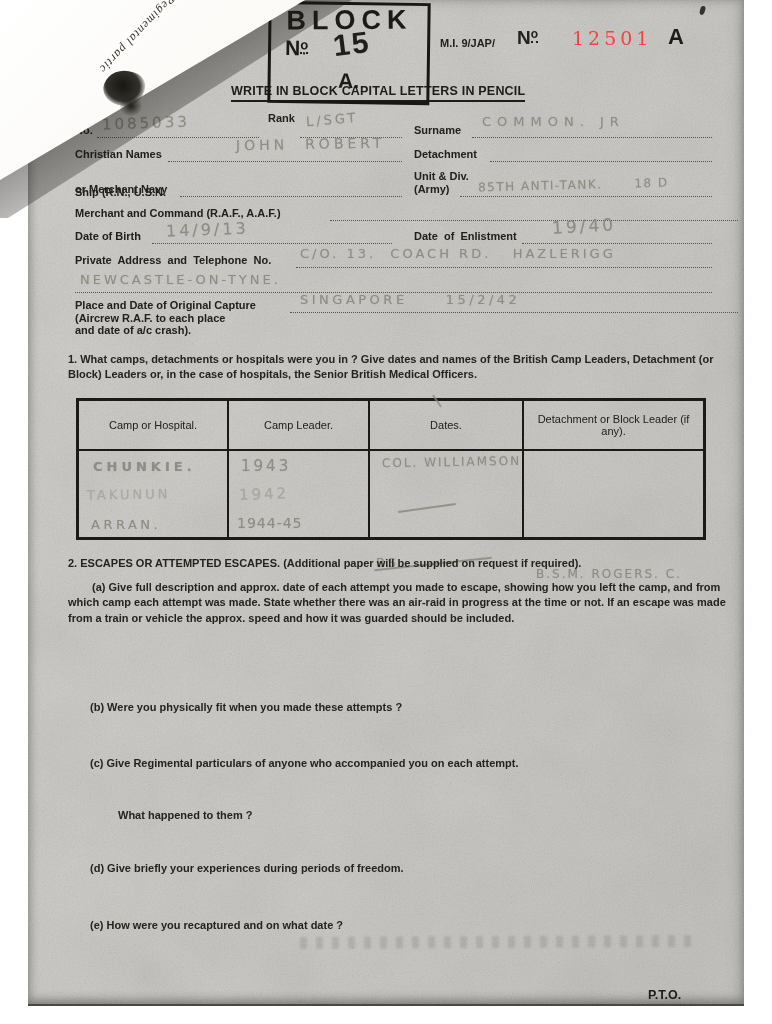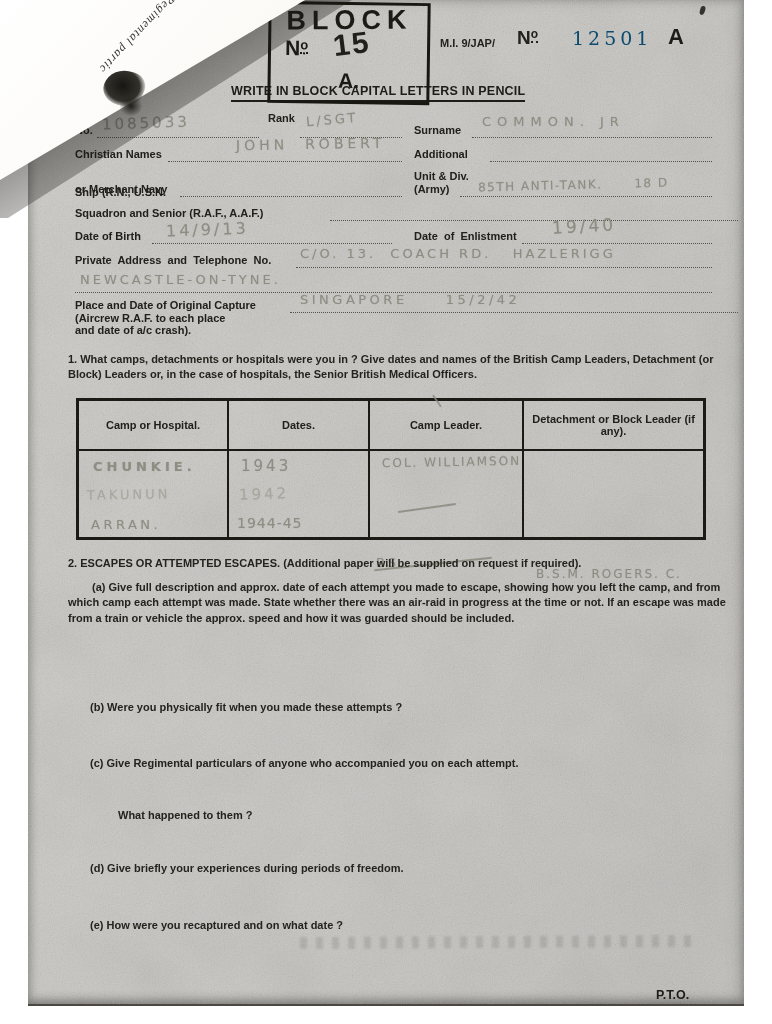--- a/index.html
+++ b/index.html
@@ -37,21 +37,21 @@
   .stamp-no .o{font-size:13px;vertical-align:6px;border-bottom:2px dotted #1b1a15;}
   .stamp-num{position:absolute;left:62px;top:22px;font-size:30px;font-weight:700;color:#201f1a;
       transform:rotate(-8deg);letter-spacing:2px;}
   .stamp-a{position:absolute;left:0;top:64px;width:100%;text-align:center;
       font-size:21px;font-weight:700;color:#1b1a15;}
   
   .mi{position:absolute;left:440px;top:37px;font-size:11px;font-weight:700;color:#23221d;z-index:4;}
   .refno{position:absolute;left:517px;top:27px;font-size:19px;font-weight:700;color:#23221d;z-index:4;}
   .refno .o{font-size:12px;vertical-align:6px;border-bottom:2px dotted #23221d;}
   .serial{position:absolute;left:572px;top:27px;font-family:"DejaVu Serif",serif;font-size:19px;
-      letter-spacing:4px;color:#0c4a6e;z-index:4;}
+      letter-spacing:4px;color:#ef4444;z-index:4;}
   .suffix{position:absolute;left:668px;top:24px;font-size:22px;font-weight:800;color:#1d1c17;z-index:4;}
   .speck{position:absolute;left:700px;top:6px;width:5px;height:9px;background:#33322c;
       border-radius:50% 40% 60% 50%;transform:rotate(15deg);z-index:4;}
   
   .instruction{position:absolute;left:231px;top:84px;font-size:12.5px;font-weight:700;
       letter-spacing:0.2px;color:#1d1c17;border-bottom:2px solid #1d1c17;padding-bottom:2px;
       z-index:4;white-space:pre;}
   
   .lbl{position:absolute;font-size:11px;font-weight:700;color:#21201b;white-space:pre;z-index:3;}
   .para{position:absolute;font-size:11px;font-weight:700;color:#24231d;line-height:1.4;z-index:3;
@@ -61,28 +61,28 @@
   .hw{position:absolute;font-family:"DejaVu Sans",sans-serif;color:#8b897e;white-space:pre;
       letter-spacing:3px;font-size:13px;z-index:3;opacity:.92;text-shadow:0 0 1px rgba(139,137,126,.5);}
   .hw-light{color:#a09e94;opacity:.72;}
   .hw-big{font-size:16px;}
   .strike{position:absolute;height:0;border-top:2px solid #8b897e;opacity:.85;z-index:3;}
   
   .camptable{position:absolute;left:76px;top:398px;width:630px;height:142px;
       border:3px solid #1b1a15;box-sizing:border-box;z-index:3;display:grid;
       grid-template-columns:150px 141px 154px 179px;grid-template-rows:50px 86px;}
   .th{border-right:2px solid #1b1a15;border-bottom:2px solid #1b1a15;display:flex;
-      align-items:center;justify-content:center;text-align:center;font-size:11px;font-weight:700;
+      align-items:center;justify-content:center;text-align:center;font-size:11px;font-weight:400;
       color:#21201b;padding:2px 8px;}
   .td{border-right:2px solid #1b1a15;position:relative;}
   .th:nth-child(4),.td:nth-child(8){border-right:none;}
   .smudge{position:absolute;left:300px;top:936px;width:400px;height:12px;z-index:2;opacity:.55;
       background:repeating-linear-gradient(90deg,rgba(72,70,62,.28) 0 7px,rgba(72,70,62,0) 7px 16px);
       filter:blur(1.1px);transform:rotate(-.3deg);}
-  .pto{position:absolute;left:648px;top:988px;font-size:12.5px;font-weight:800;color:#1d1c17;z-index:3;margin-left:8px;}
+  .pto{position:absolute;left:648px;top:988px;font-size:12.5px;font-weight:800;color:#1d1c17;z-index:3;}
   .tick{position:absolute;left:430px;top:400px;width:14px;height:0;border-top:2px solid #8b897e;
       transform:rotate(55deg);opacity:.8;z-index:4;}
 </style>
 </head>
 <body>
 
 <div id="page">
   <div id="paper"></div>
 
   <svg class="grain" width="716" height="1004">
@@ -131,32 +131,32 @@
   <div class="lbl" style="left:268px;top:112px;">Rank</div>
   <div class="dln" style="left:300px;top:137px;width:102px;"></div>
   <div class="hw" style="left:306px;top:112px;transform:rotate(-5deg);">L/SGT</div>
   <div class="lbl" style="left:414px;top:124px;">Surname</div>
   <div class="dln" style="left:472px;top:137px;width:240px;"></div>
   <div class="hw" style="left:482px;top:114px;letter-spacing:6px;">COMMON. JR</div>
 
   <div class="lbl" style="left:75px;top:148px;">Christian Names</div>
   <div class="dln" style="left:168px;top:161px;width:234px;"></div>
   <div class="hw" style="left:236px;top:136px;font-size:14px;letter-spacing:4px;transform:rotate(-1deg);">JOHN  ROBERT</div>
-  <div class="lbl" style="left:414px;top:148px;">Additional</div>
+  <div class="lbl" style="left:414px;top:148px;">Detachment</div>
   <div class="dln" style="left:490px;top:161px;width:222px;"></div>
 
   <div class="lbl" style="left:75px;top:170px;margin-top:16px;">Ship (R.N., U.S.N.</div>
   <div class="lbl" style="left:75px;top:183px;">or Merchant Navy</div>
   <div class="dln" style="left:180px;top:196px;width:222px;"></div>
   <div class="lbl" style="left:414px;top:170px;">Unit &amp; Div.</div>
   <div class="lbl" style="left:414px;top:183px;">(Army)</div>
   <div class="dln" style="left:460px;top:196px;width:252px;"></div>
   <div class="hw" style="left:478px;top:178px;font-size:12px;letter-spacing:1.5px;transform:rotate(-1.5deg);">85TH ANTI-TANK.      18 D</div>
 
-  <div class="lbl" style="left:75px;top:207px;">Squadron and Senior (R.A.F., A.A.F.)</div>
+  <div class="lbl" style="left:75px;top:207px;">Merchant and Command (R.A.F., A.A.F.)</div>
   <div class="dln" style="left:330px;top:220px;width:408px;"></div>
 
   <div class="lbl" style="left:75px;top:230px;">Date of Birth</div>
   <div class="dln" style="left:152px;top:243px;width:240px;"></div>
   <div class="hw hw-big" style="left:166px;top:220px;transform:rotate(-2deg);">14/9/13</div>
   <div class="lbl" style="left:414px;top:230px;">Date  of  Enlistment</div>
   <div class="dln" style="left:522px;top:243px;width:190px;"></div>
   <div class="hw" style="left:552px;top:216px;font-size:17px;transform:rotate(-3deg);">19/40</div>
 
   <div class="lbl" style="left:75px;top:254px;text-align:right;">Private  Address  and  Telephone  No.</div>
@@ -168,22 +168,22 @@
   <div class="lbl" style="left:75px;top:299px;">Place and Date of Original Capture</div>
   <div class="dln" style="left:290px;top:312px;width:448px;"></div>
   <div class="hw" style="left:300px;top:292px;letter-spacing:3.5px;">SINGAPORE     15/2/42</div>
   <div class="lbl" style="left:75px;top:312px;">(Aircrew R.A.F. to each place</div>
   <div class="lbl" style="left:75px;top:324px;">and date of a/c crash).</div>
 
   <div class="para" style="left:68px;top:352px;width:670px;">1.    What camps, detachments or hospitals were you in ?    Give dates and names of the British Camp Leaders,  Detachment (or Block) Leaders or, in the case of hospitals, the Senior British Medical Officers.</div>
 
   <div class="camptable">
     <div class="th">Camp or Hospital.</div>
+    <div class="th">Camp Leader.</div>
     <div class="th">Dates.</div>
-    <div class="th">Camp Leader.</div>
     <div class="th">Detachment or Block Leader (if any).</div>
     <div class="td">
       <div class="hw" style="left:14px;top:8px;letter-spacing:4px;font-weight:bold;">CHUNKIE.</div>
       <div class="hw hw-light" style="left:8px;top:36px;letter-spacing:3px;transform:rotate(-1deg);">TAKUNUN</div>
       <div class="hw" style="left:12px;top:66px;letter-spacing:3.5px;">ARRAN.</div>
     </div>
     <div class="td">
       <div class="hw" style="left:12px;top:6px;font-size:15px;">1943</div>
       <div class="hw hw-light" style="left:10px;top:34px;font-size:15px;transform:rotate(-2deg);">1942</div>
       <div class="hw" style="left:8px;top:64px;font-size:14px;letter-spacing:1px;">1944-45</div>

